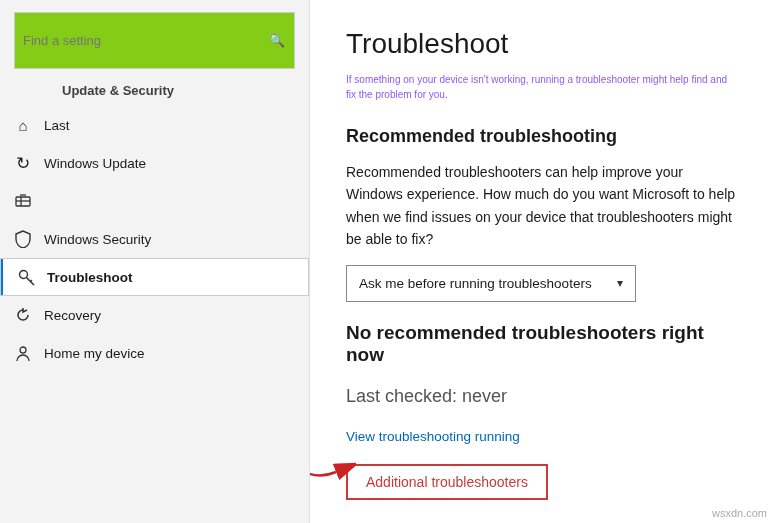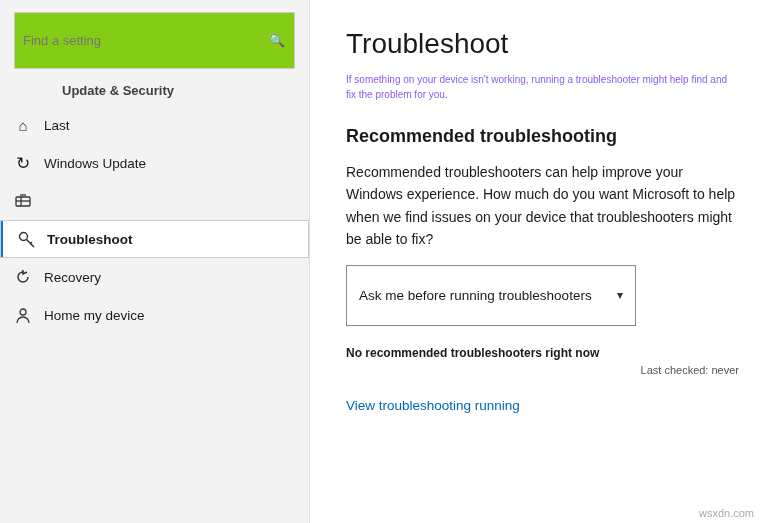--- a/index.html
+++ b/index.html
@@ -118,44 +118,43 @@
       font-size: 14px;
       color: #1a1a1a;
       line-height: 1.6;
       margin-bottom: 14px;
       max-width: 420px;
     }
     .dropdown-select {
       display: flex;
       align-items: center;
       border: 1px solid #888;
-      padding: 22px 12px;
+      padding: 10px 12px;
       width: 290px;
       cursor: pointer;
       background: #fff;
       font-size: 13.5px;
       color: #1a1a1a;
       justify-content: space-between;
       margin-bottom: 20px;
     }
     .dropdown-select .chevron {
       font-size: 12px;
       color: #333;
     }
     .status-text {
-      font-size: 12px;
+      font-size: 19px;
       font-weight: 600;
       color: #1a1a1a;
-      margin-bottom: 4px;
+      margin-bottom: 20px;
     }
     .last-checked {
-      font-size: 11px;
+      font-size: 18px;
       color: #555;
       margin-bottom: 22px;
-      text-align: right;
     }
     .link-text {
       font-size: 13.5px;
       color: #0067b8;
       cursor: pointer;
       text-decoration: none;
       display: block;
       margin-bottom: 20px;
     }
     .additional-btn {
@@ -174,21 +173,21 @@
     }
     .arrow-svg {
       position: absolute;
       left: -120px;
       top: -60px;
       pointer-events: none;
     }
     .watermark {
       position: fixed;
       bottom: 4px;
-      right: 21px;
+      right: 8px;
       font-size: 11px;
       color: #aaa;
     }
   </style>
 </head>
 <body>
 
 <div class="window">
   <div class="content-area">
 
@@ -212,20 +211,28 @@
       <div class="sidebar-item">
         <span class="icon">
           <svg width="16" height="16" viewBox="0 0 16 16">
             <rect x="1" y="4" width="14" height="9" rx="1" fill="none" stroke="#333" stroke-width="1.3"></rect>
             <line x1="1" y1="8" x2="15" y2="8" stroke="#333" stroke-width="1.3"></line>
             <line x1="6" y1="4" x2="6" y2="13" stroke="#333" stroke-width="1.3"></line>
             <line x1="5" y1="2" x2="11" y2="2" stroke="#333" stroke-width="1.3"></line>
           </svg>
         </span>
       </div>
+      <div class="sidebar-item">
+        <span class="icon">
+          <svg width="16" height="18" viewBox="0 0 16 18">
+            <path d="M8 1L1 4v5c0 4.5 3 8 7 9 4-1 7-4.5 7-9V4L8 1z" fill="none" stroke="#333" stroke-width="1.4"></path>
+          </svg>
+        </span>
+        <span>Windows Security</span>
+      </div>
       <div class="sidebar-item active">
         <span class="icon">
           <svg width="17" height="17" viewBox="0 0 17 17">
             <circle cx="5.5" cy="5.5" r="4" fill="none" stroke="#333" stroke-width="1.4"></circle>
             <line x1="8.5" y1="8.5" x2="16" y2="16" stroke="#333" stroke-width="1.5"></line>
             <line x1="12" y1="13" x2="14" y2="11" stroke="#333" stroke-width="1.3"></line>
           </svg>
         </span>
         <span>Troubleshoot</span>
       </div>
@@ -259,17 +266,29 @@
       <div class="dropdown-select">
         <span>Ask me before running troubleshooters</span>
         <span class="chevron">▾</span>
       </div>
 
       <p class="status-text">No recommended troubleshooters right now</p>
       <p class="last-checked">Last checked: never</p>
 
       <a class="link-text" href="#">View troubleshooting running</a>
 
+      <div class="arrow-container">
+        
+        <svg class="arrow-svg" width="130" height="80" viewBox="0 0 130 80">
+          <defs>
+            <marker id="arrowhead" markerWidth="10" markerHeight="7" refX="0" refY="3.5" orient="auto">
+              <polygon points="0 0, 10 3.5, 0 7" fill="#cc2222"></polygon>
+            </marker>
+          </defs>
+          <path d="M10 10 Q40 10 60 50 Q80 80 110 68" stroke="#cc2222" stroke-width="2.5" fill="none" marker-end="url(#arrowhead)"></path>
+        </svg>
+        <button class="additional-btn">Additional troubleshooters</button>
+      </div>
     </div>
   </div>
 </div>
 
 <div class="watermark">wsxdn.com</div>
 
 </body></html>

